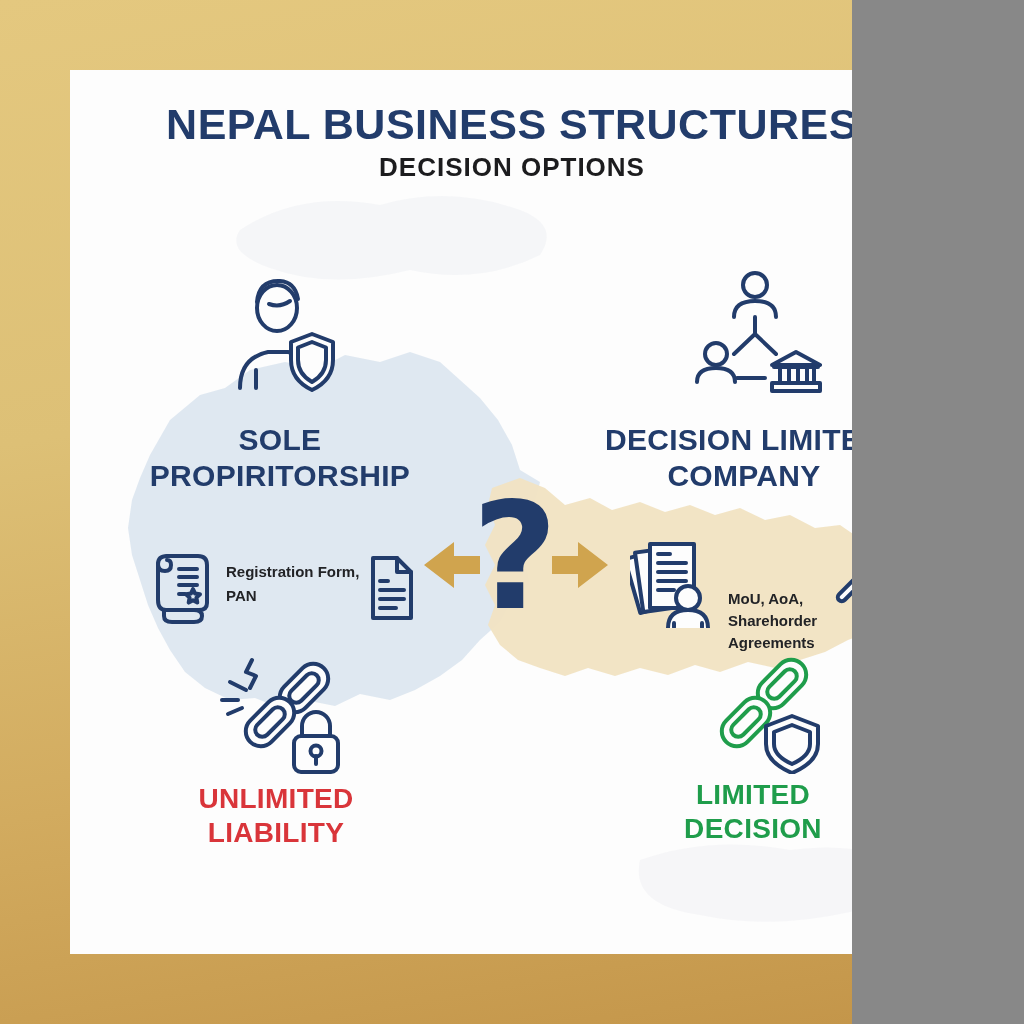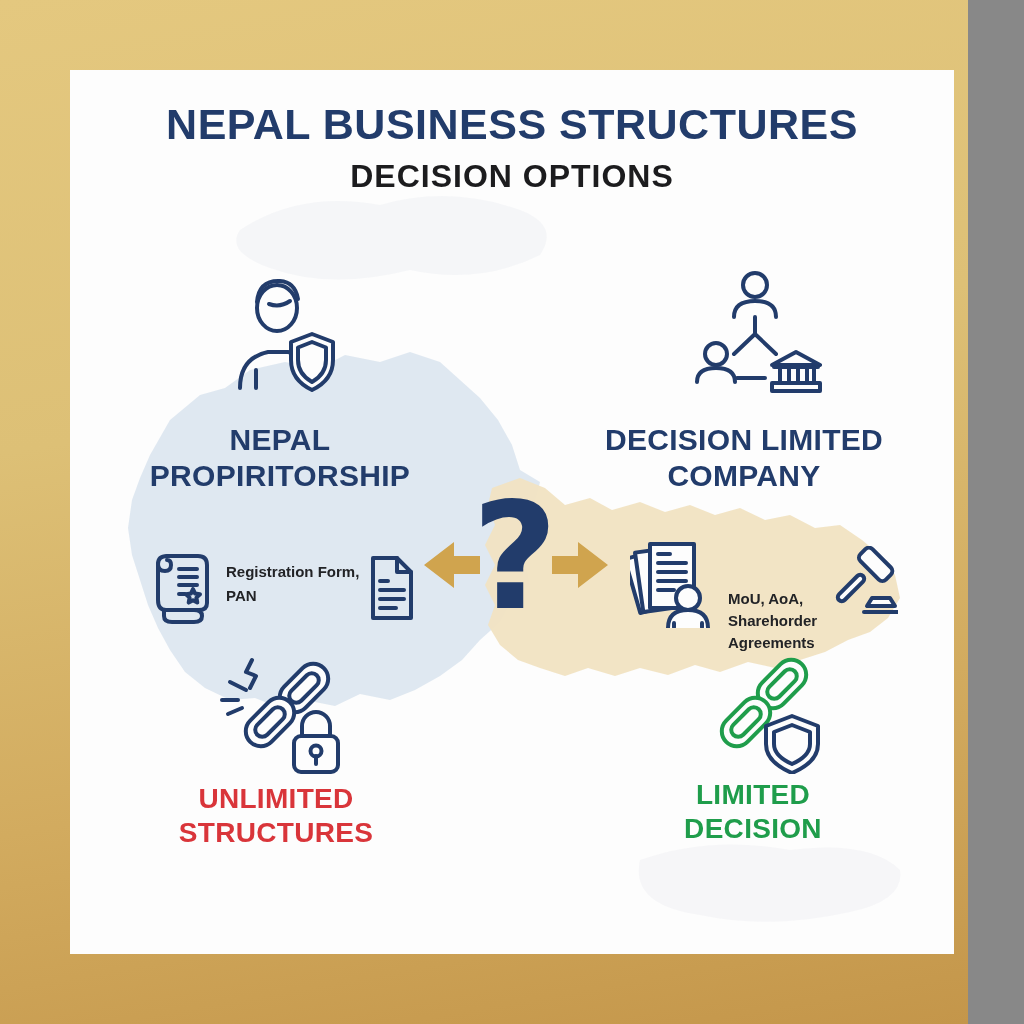--- a/index.html
+++ b/index.html
@@ -1,40 +1,39 @@
 <!DOCTYPE html>
 <html style="--navy: #223c6b; --text-dark: #1c1c1e; --red: #d9353a; --green: #1f9d4b; --gold-arrow: #d0a44e; --border-gold-top: #e4c87f; --border-gold-bottom: #c4964a; --map-blue: #dbe6f0; --map-tan: #f1e3c2; --panel-white: #fdfdfd;"><head>
 <meta charset="utf-8">
 <style>
   html,body{margin:0;padding:0;background:#888;}
   .canvas{
-    position:relative;width:968px;height:1024px;overflow:hidden;
+    position:relative;width:852px;height:1024px;overflow:hidden;
     background:linear-gradient(170deg,
       var(--border-gold-top,#e4c87f) 0%,
       #ddc076 38%,
       #d2ab5f 70%,
       var(--border-gold-bottom,#c4964a) 100%);
     font-family:"Liberation Sans", sans-serif;
   }
   .panel{
     position:absolute;left:70px;top:70px;width:884px;height:884px;
     background:var(--panel-white,#fdfdfd);
   }
   .bg-svg{position:absolute;left:0;top:0;width:1024px;height:1024px;pointer-events:none;}
   .abs{position:absolute;}
   .title{
     left:70px;top:100px;width:884px;text-align:center;
     font-size:43px;font-weight:800;letter-spacing:.5px;
     color:var(--navy,#223c6b);
   }
   .subtitle{
     left:70px;top:152px;width:884px;text-align:center;
-    font-size:32px;font-weight:600;letter-spacing:1px;
+    font-size:26px;font-weight:600;letter-spacing:1px;
     color:var(--text-dark,#1c1c1e);
-    margin-top:6px;
   }
   .heading{
     font-size:30px;font-weight:800;line-height:36px;text-align:center;
     color:var(--navy,#223c6b);white-space:pre-line;letter-spacing:.3px;
   }
   .heading.left{left:130px;top:422px;width:300px;}
   .heading.right{left:594px;top:422px;width:300px;}
   .doc-label{
     font-size:15px;font-weight:700;color:#222326;white-space:pre-line;
   }
@@ -87,21 +86,21 @@
         <path d="M25 30 Q27 8 48 9 Q63 10 66 27"></path>
         <path d="M37 32 Q48 36 58 29"></path>
         <path d="M8 116 Q8 86 36 80 L56 80 Q80 85 83 102"></path>
         <path d="M24 98 v18"></path>
         <path class="fill-white" d="M80 62 L101 70 V88 Q101 108 80 118 Q59 108 59 88 V70 Z"></path>
         <path d="M80 70 L94 75.5 V88 Q94 102 80 110 Q66 102 66 88 V75.5 Z"></path>
       </g>
     </svg>
   </div>
 
-  <div class="abs heading left">NEPAL
+  <div class="abs heading left">SOLE
 PROPIRITORSHIP</div>
 
   <div class="icon" style="left:146px;top:550px;width:70px;height:78px;">
     <svg viewBox="0 0 70 78">
       <g class="stroke-navy" stroke-width="3.5">
         <path d="M21 6 H52 Q61 6 61 15 V53 Q61 60 53 60 H20"></path>
         <path d="M21 6 Q12 6 12 14 Q12 21 19 21 Q25 21 25 15 Q25 10 21 10"></path>
         <path d="M12 14 V50 Q12 60 20 60"></path>
         <path d="M18 60 H48 Q56 60 56 66 Q56 72 48 72 H26 Q18 72 18 66 Z"></path>
         <path d="M33 19 H51 M33 27 H51 M33 35 H51 M33 44 H39"></path>
@@ -140,21 +139,21 @@
         </g>
         <path d="M84 84 V74 a14 14 0 0 1 28 0 V84"></path>
         <rect class="fill-white" x="76" y="84" width="44" height="36" rx="7"></rect>
         <circle cx="98" cy="99" r="5.5"></circle>
         <path d="M98 104 V112"></path>
       </g>
     </svg>
   </div>
 
   <div class="abs liability left">UNLIMITED
-STRUCTURES</div>
+LIABILITY</div>
 
   <div class="icon" style="left:424px;top:538px;width:56px;height:54px;">
     <svg viewBox="0 0 56 54">
         <polygon class="arrow" points="0,27 30,4 30,18 56,18 56,36 30,36 30,50"></polygon>
       </svg>
   </div>
   <div class="abs qmark">?</div>
   <div class="icon" style="left:552px;top:538px;width:56px;height:54px;">
     <svg viewBox="0 0 56 54">
         <polygon class="arrow" points="56,27 26,4 26,18 0,18 0,36 26,36 26,50"></polygon>

